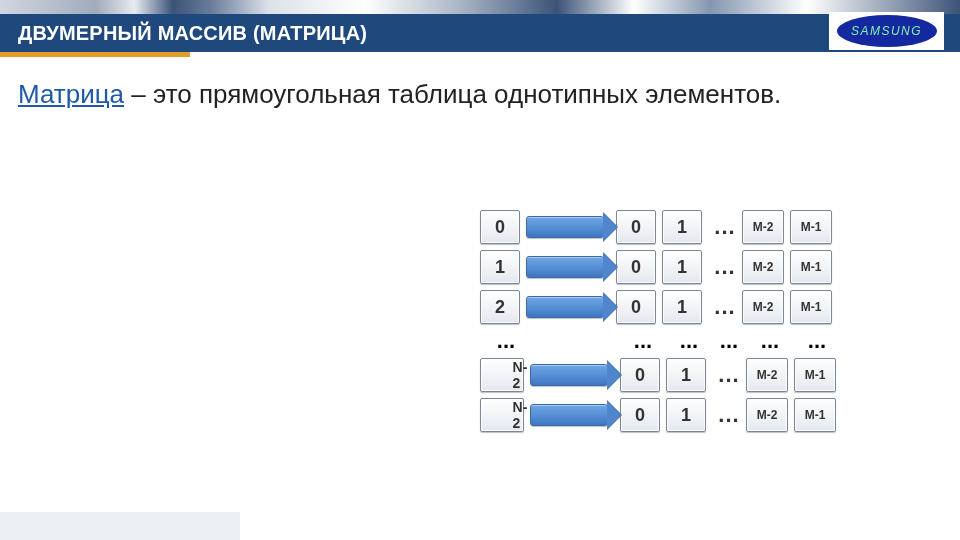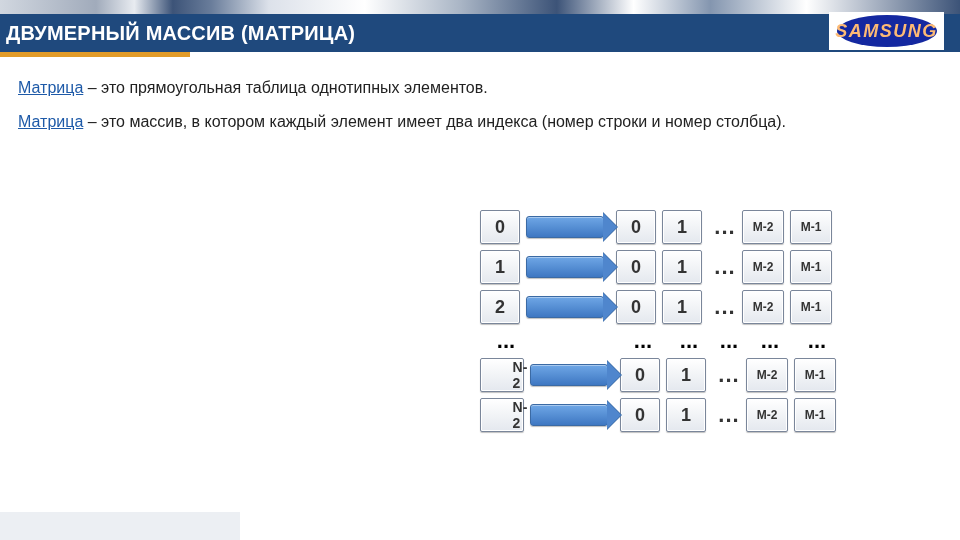--- a/index.html
+++ b/index.html
@@ -18,21 +18,21 @@
       background: linear-gradient(90deg, #c9d0da 0%, #909caf 10%, #e4e8ee 14%, #1a3560 18%, #4f6689 22%, #d6dce6 28%, #ffffff 38%, #9aa8bb 48%, #1a3560 58%, #ffffff 66%, #6e83a1 74%, #ffffff 84%, #1a3560 100%);
       opacity: 0.85;
     }
     .header-bar {
       position: absolute;
       top: 14px; left: 0; right: 0;
       height: 38px;
       background: #1f497d;
       display: flex;
       align-items: center;
-      padding-left: 6px;
+      padding-left: 18px;
     }
     .header-bar h1 {
       color: #ffffff;
       font-size: 20px;
       font-weight: bold;
       letter-spacing: 0.2px;
     }
     .underline-left {
       position: absolute;
       top: 52px; left: 0;
@@ -44,37 +44,37 @@
       top: 12px; right: 16px;
       width: 115px; height: 38px;
       background: #ffffff;
       display: flex;
       align-items: center;
       justify-content: center;
     }
     .logo-oval {
       width: 100px; height: 32px;
       background: #1428a0;
-      color: #fdba74;
+      color: #86efac;
       font-family: Arial, sans-serif;
-      font-weight: bold;
-      font-size: 18px;
+      font-weight: normal;
+      font-size: 12px;
       letter-spacing: 1.5px;
       display: flex;
       align-items: center;
       justify-content: center;
       border-radius: 50% / 50%;
       font-style: italic;
     }
     .content {
       position: absolute;
       top: 78px; left: 18px; right: 18px;
     }
     .def {
-      font-size: 16px;
+      font-size: 26px;
       color: #222;
       line-height: 1.28;
       margin-bottom: 14px;
     }
     .term {
       color: #1e5aa8;
       text-decoration: underline;
     }
     .diagram {
       position: absolute;
@@ -166,23 +166,20 @@
 </div>
 <div class="underline-left"></div>
 <div class="logo-box">
   <div class="logo-oval">SAMSUNG</div>
 </div>
 
 <div class="content">
   <p class="def">
     <span class="term">Матрица</span><span> – это прямоугольная таблица однотипных элементов.</span>
   </p>
-  <p class="def">
-    <span class="term">Матрица</span><span> – это массив, в котором каждый элемент имеет два индекса (номер строки и номер столбца).</span>
-  </p>
 </div>
 
 <div class="diagram">
 
   <div class="drow">
     <span class="cell w1">0</span>
     <span class="arrow"></span>
     <span class="cell w1">0</span>
     <span class="cell w1">1</span>
     <span class="dots">...</span>

